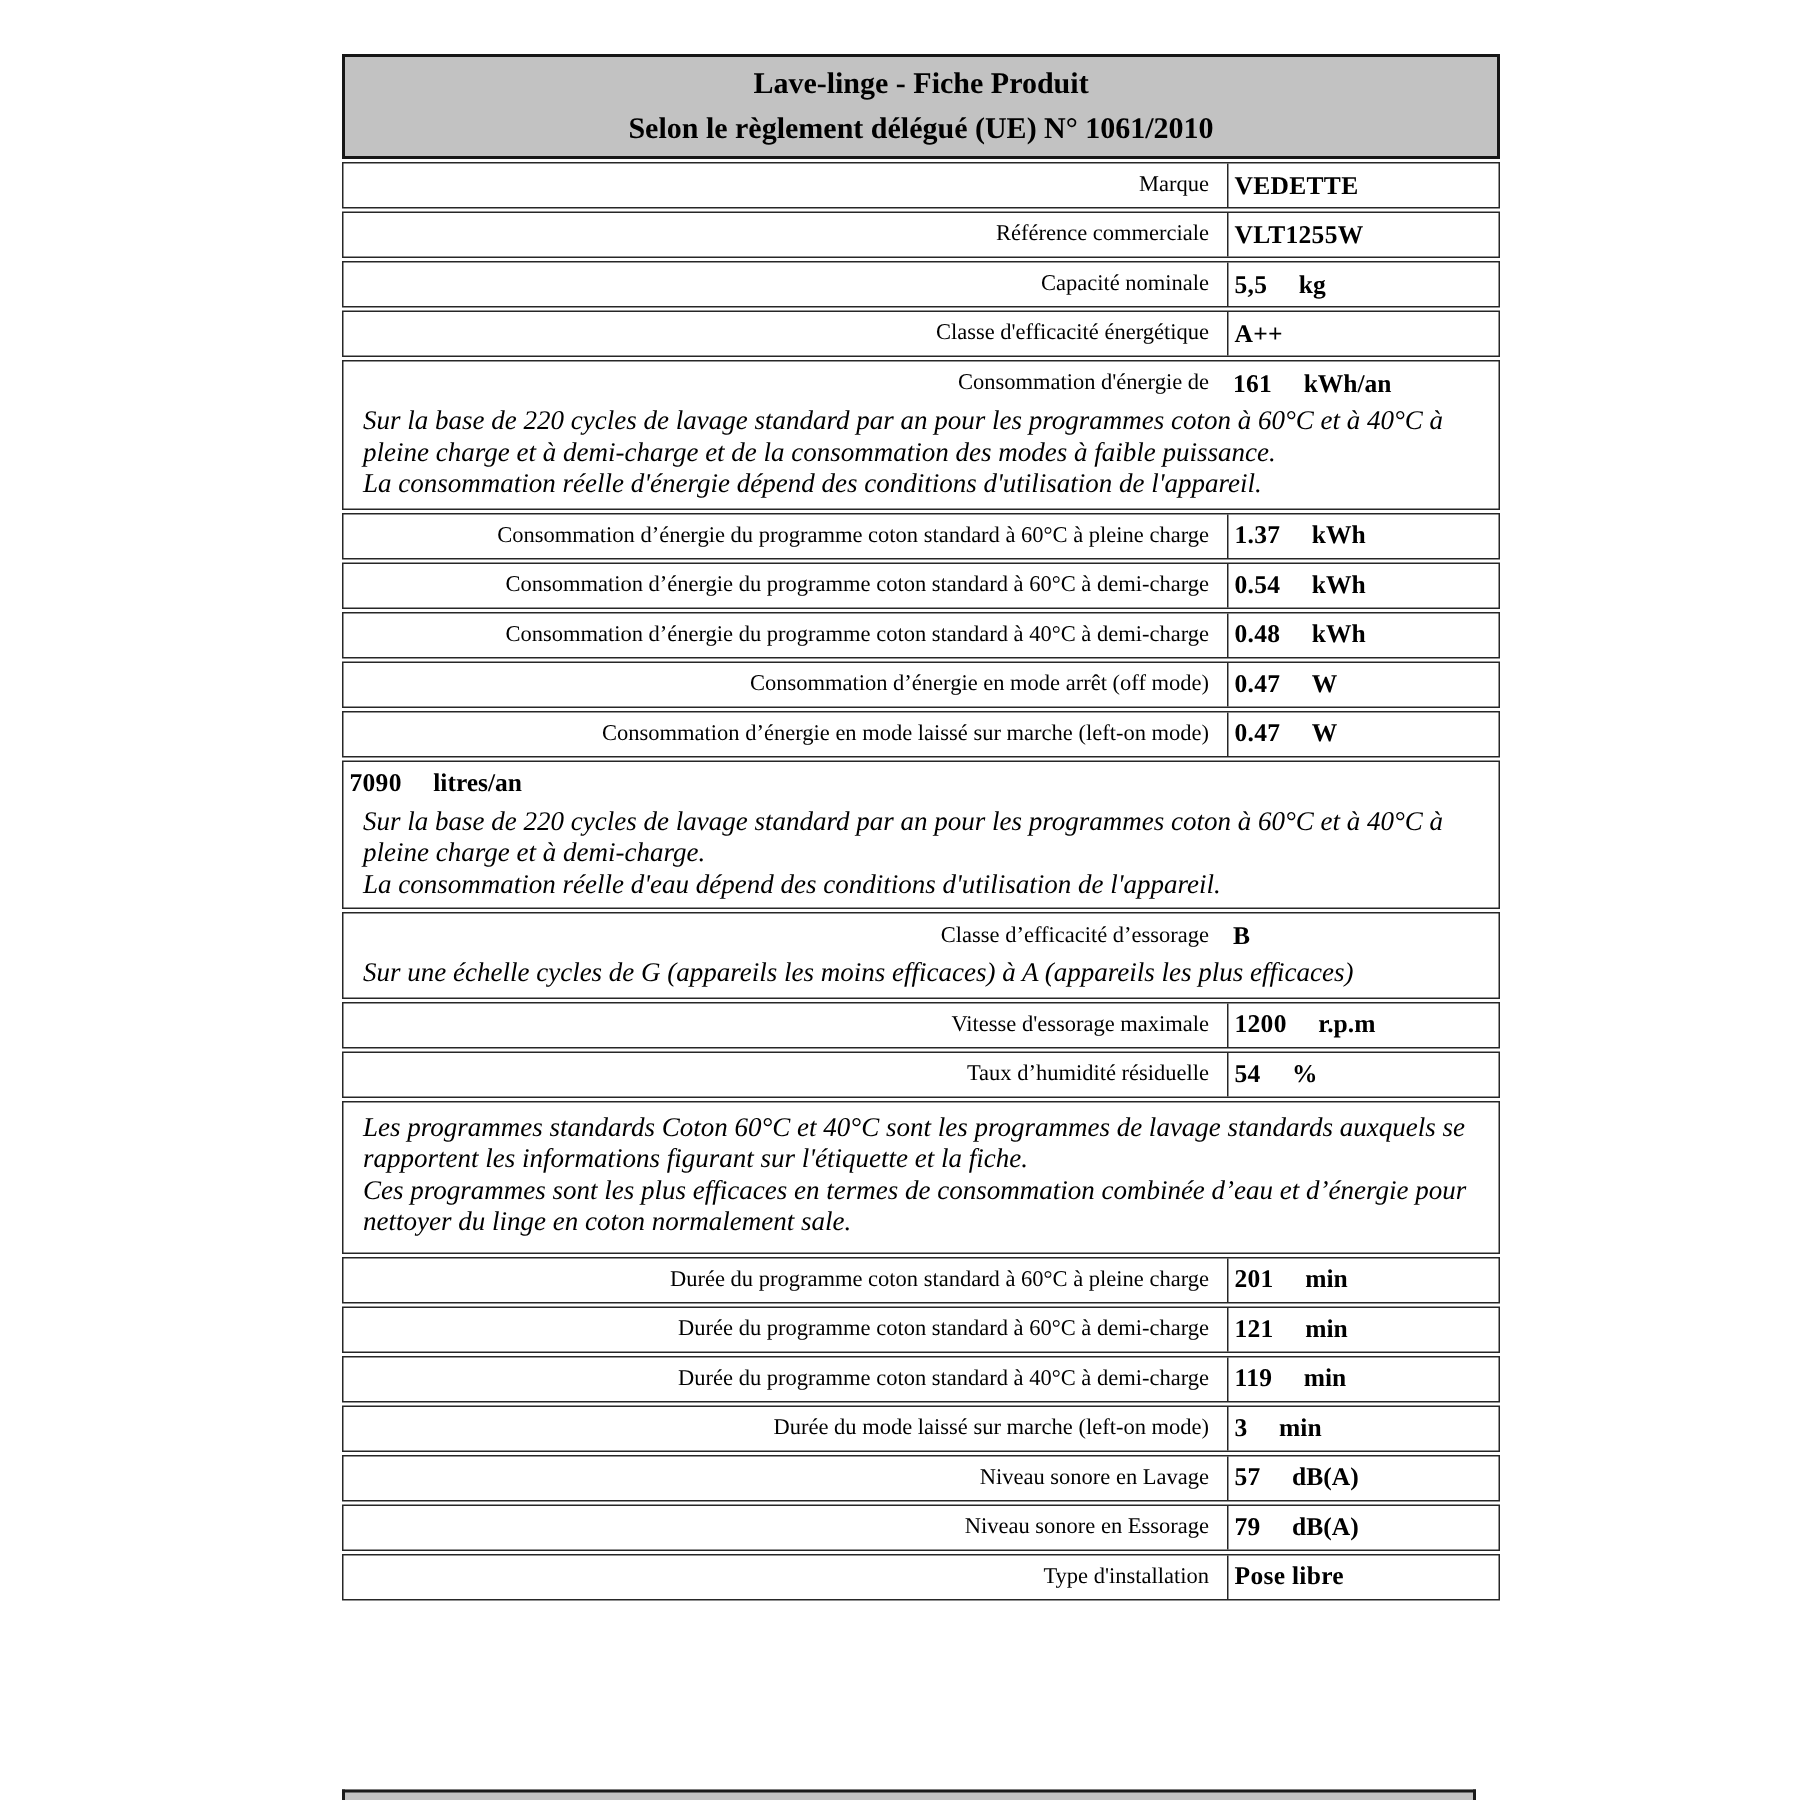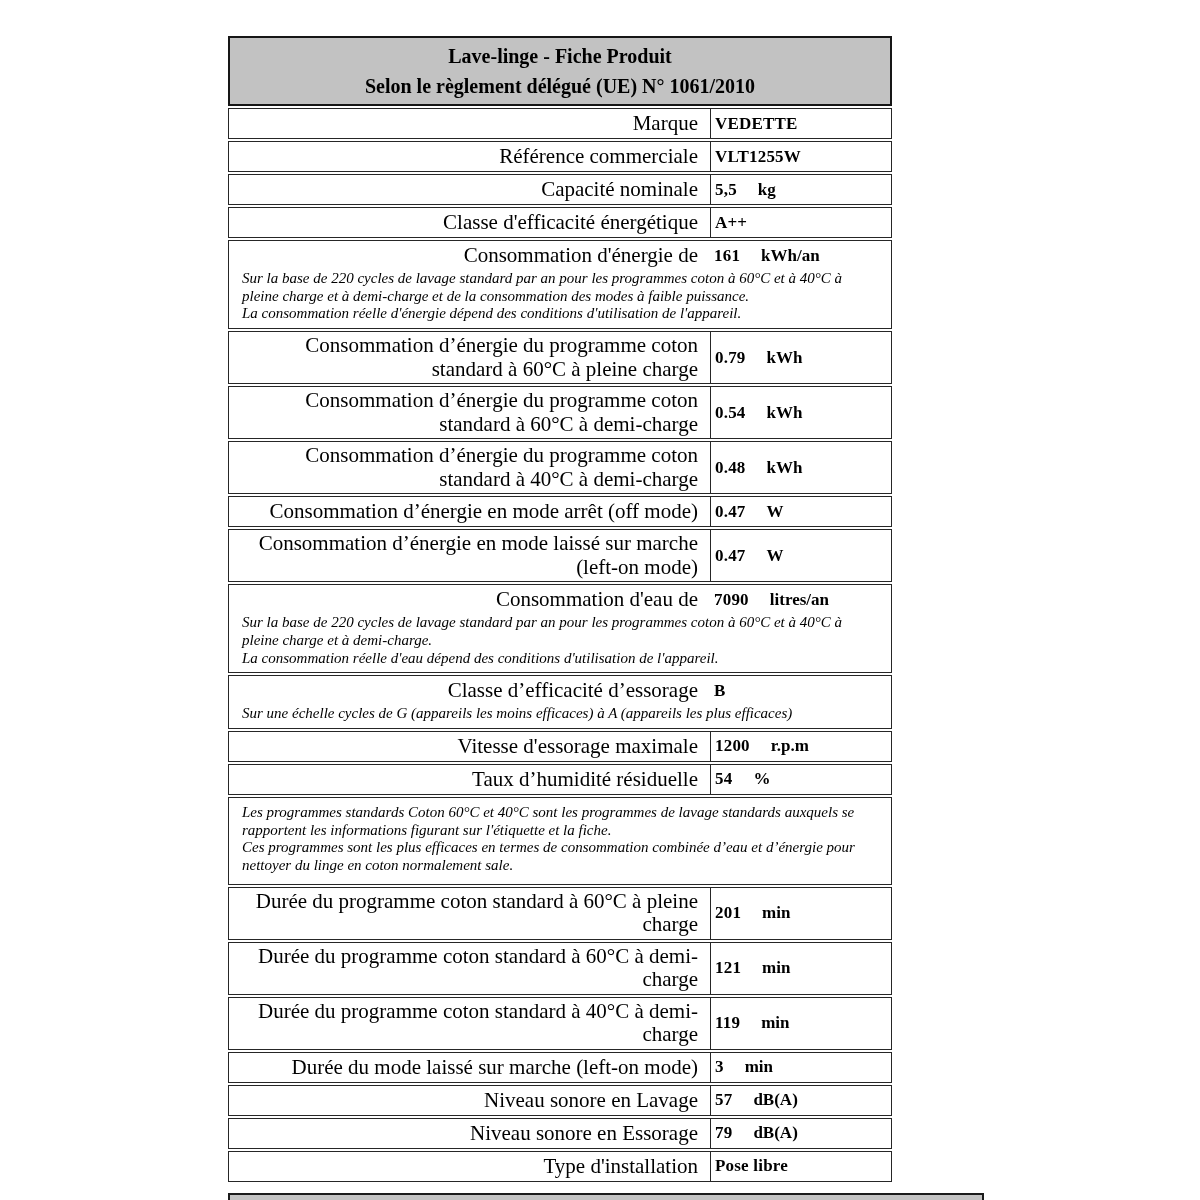--- a/index.html
+++ b/index.html
@@ -1,21 +1,21 @@
 <!DOCTYPE html>
 <html><head>
 <meta charset="utf-8">
 <style>
   html,body { margin:0; padding:0; }
   body {
     width:1200px; height:1200px; position:relative; overflow:hidden;
     background:#ffffff; color:#000;
     font-family:"Liberation Serif","DejaVu Serif",serif;
   }
-  .sheet { position:absolute; left:228px; top:36px; width:664px; }
+  .sheet { position:absolute; left:228px; top:36px; width:772px; }
 
   .header-box {
     box-sizing:border-box;
     border:2.5px solid #161616;
     background:#c2c2c2;
     text-align:center;
     font-weight:bold;
     font-size:20px;
     line-height:1.5;
     padding:3px 6px 3px 6px;
@@ -30,39 +30,39 @@
     background:#ffffff;
   }
 
   .pair-line { display:flex; align-items:stretch; min-height:29px; }
 
   .label-cell {
     flex:1;
     display:flex; align-items:center; justify-content:flex-end;
     text-align:right;
     padding:2px 12px 2px 14px;
-    font-size:21px;
+    font-size:15px;
     line-height:1.12;
   }
 
   .value-cell {
     width:181px; box-sizing:border-box;
     display:flex; align-items:center; 
     font-size:17px;
     padding:2px 4px;
     text-align:center;
   }
   .row.pair .value-cell { border-left:1.5px solid #262626; }
 
   .value-number { font-weight:bold; letter-spacing:0.2px; }
   .value-unit   { font-weight:bold;padding-left:21px; }
 
   .notes {
     font-style:italic;
-    font-size:15px;
+    font-size:18px;
     line-height:1.18;
     padding:0 10px 5px 13px;
   }
   .notes p { margin:0; }
   .row.note-only .notes { padding-top:6px; padding-bottom:9px; }
 
   .next-page-peek {
     position:absolute; left:228px; top:1193px; width:756px; height:7px;
     box-sizing:border-box;
     border:2px solid #1b1b1b; border-bottom:none;
@@ -123,21 +123,21 @@
         </div>
         <div class="notes">
           <p>Sur la base de 220 cycles de lavage standard par an pour les programmes coton à 60°C et à 40°C à pleine charge et à demi-charge et de la consommation des modes à faible puissance.</p>
           <p>La consommation réelle d'énergie dépend des conditions d'utilisation de l'appareil.</p>
         </div>
       </div>
       <div class="row pair">
         <div class="pair-line">
           <div class="label-cell">Consommation d’énergie du programme coton standard à 60°C à pleine charge</div>
           <div class="value-cell">
-            <span class="value-number">0.79</span>
+            <span class="value-number">1.37</span>
             <span class="value-unit">kWh</span>
           </div>
         </div>
       </div>
       <div class="row pair">
         <div class="pair-line">
           <div class="label-cell">Consommation d’énergie du programme coton standard à 60°C à demi-charge</div>
           <div class="value-cell">
             <span class="value-number">0.54</span>
             <span class="value-unit">kWh</span>
@@ -166,21 +166,20 @@
         <div class="pair-line">
           <div class="label-cell">Consommation d’énergie en mode laissé sur marche (left-on mode)</div>
           <div class="value-cell">
             <span class="value-number">0.47</span>
             <span class="value-unit">W</span>
           </div>
         </div>
       </div>
       <div class="row pair-note">
         <div class="pair-line">
-          <div class="label-cell">Consommation d'eau de</div>
           <div class="value-cell">
             <span class="value-number">7090</span>
             <span class="value-unit">litres/an</span>
           </div>
         </div>
         <div class="notes">
           <p>Sur la base de 220 cycles de lavage standard par an pour les programmes coton à 60°C et à 40°C à pleine charge et à demi-charge.</p>
           <p>La consommation réelle d'eau dépend des conditions d'utilisation de l'appareil.</p>
         </div>
       </div>

